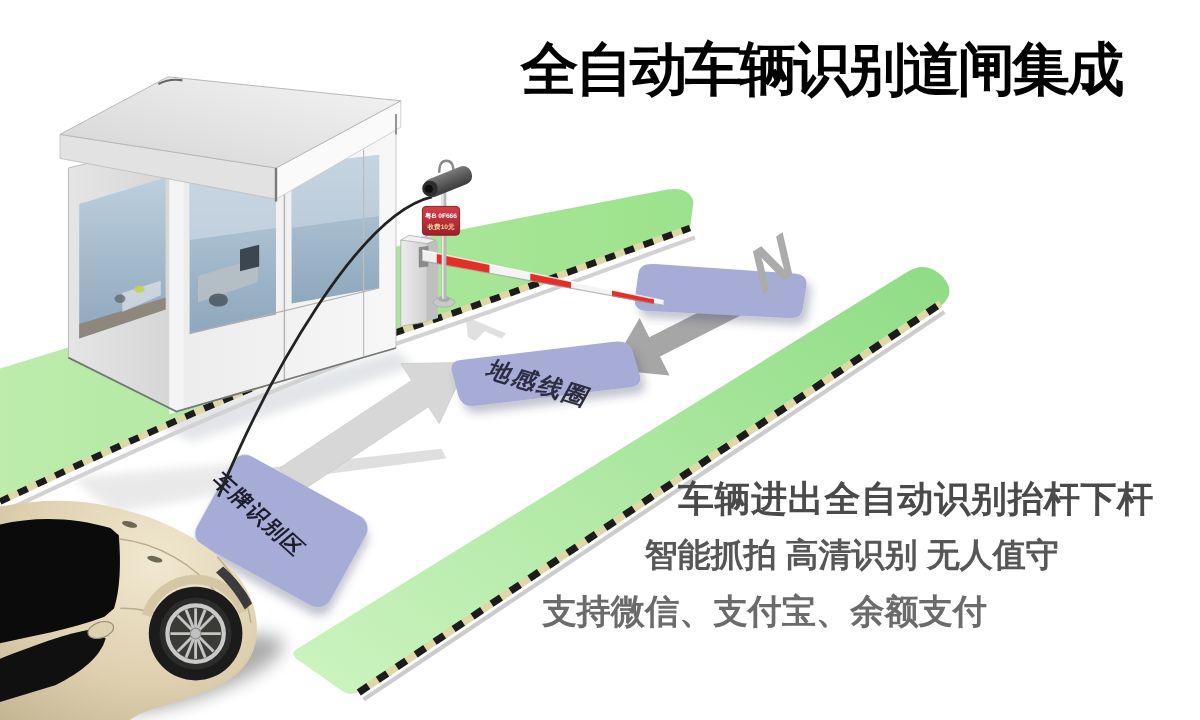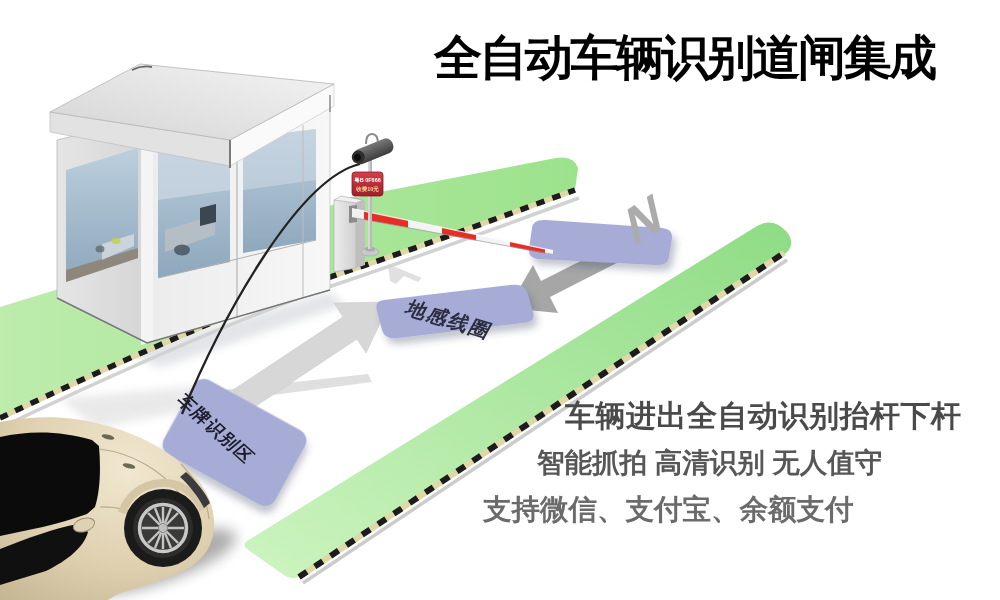--- a/index.html
+++ b/index.html
@@ -4,21 +4,21 @@
 <style>
   html,body{margin:0;padding:0;}
   body{width:1000px;height:600px;position:relative;overflow:hidden;background:#fff;
        font-family:"Liberation Sans",sans-serif;}
   #scene{position:absolute;left:0;top:0;}
   .title{position:absolute;left:434px;top:26px;font-size:48px;font-weight:700;
          color:#000;letter-spacing:-2.5px;white-space:nowrap;}
   .feat{position:absolute;font-weight:bold;white-space:nowrap;}
   .feat1{left:565px;top:396px;font-size:30px;color:#4a4a4a;letter-spacing:0.5px;text-align:center;}
   .feat2{left:517px;top:445px;font-size:27.5px;color:#575757;margin-left:20px;}
-  .feat3{left:483px;top:491px;font-size:28.5px;color:#6b6b6b;}
+  .feat3{left:452px;top:491px;font-size:28.5px;color:#6b6b6b;}
 </style>
 </head>
 <body>
 
 <svg id="scene" width="1000" height="600" viewBox="0 0 1000 600">
   <defs>
     <linearGradient id="gGrass" x1="0" y1="0" x2="1" y2="0">
       <stop offset="0" stop-color="#bdecac"></stop>
         <stop offset="1" stop-color="#9ce28c"></stop>
     </linearGradient>

